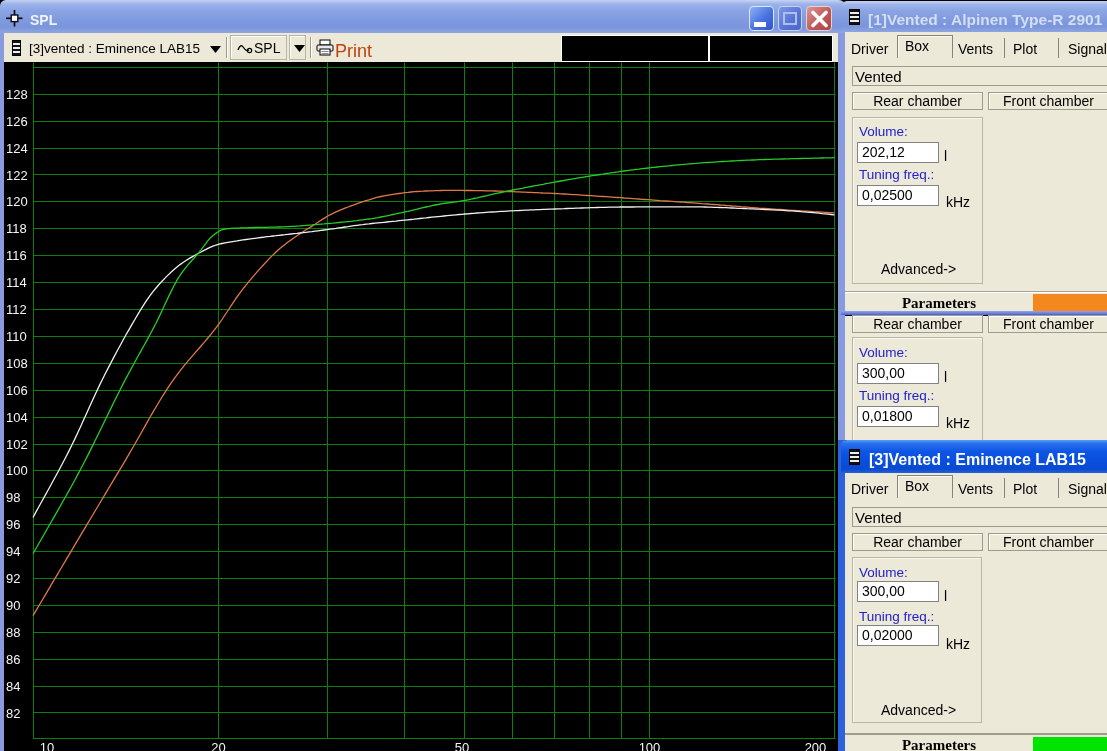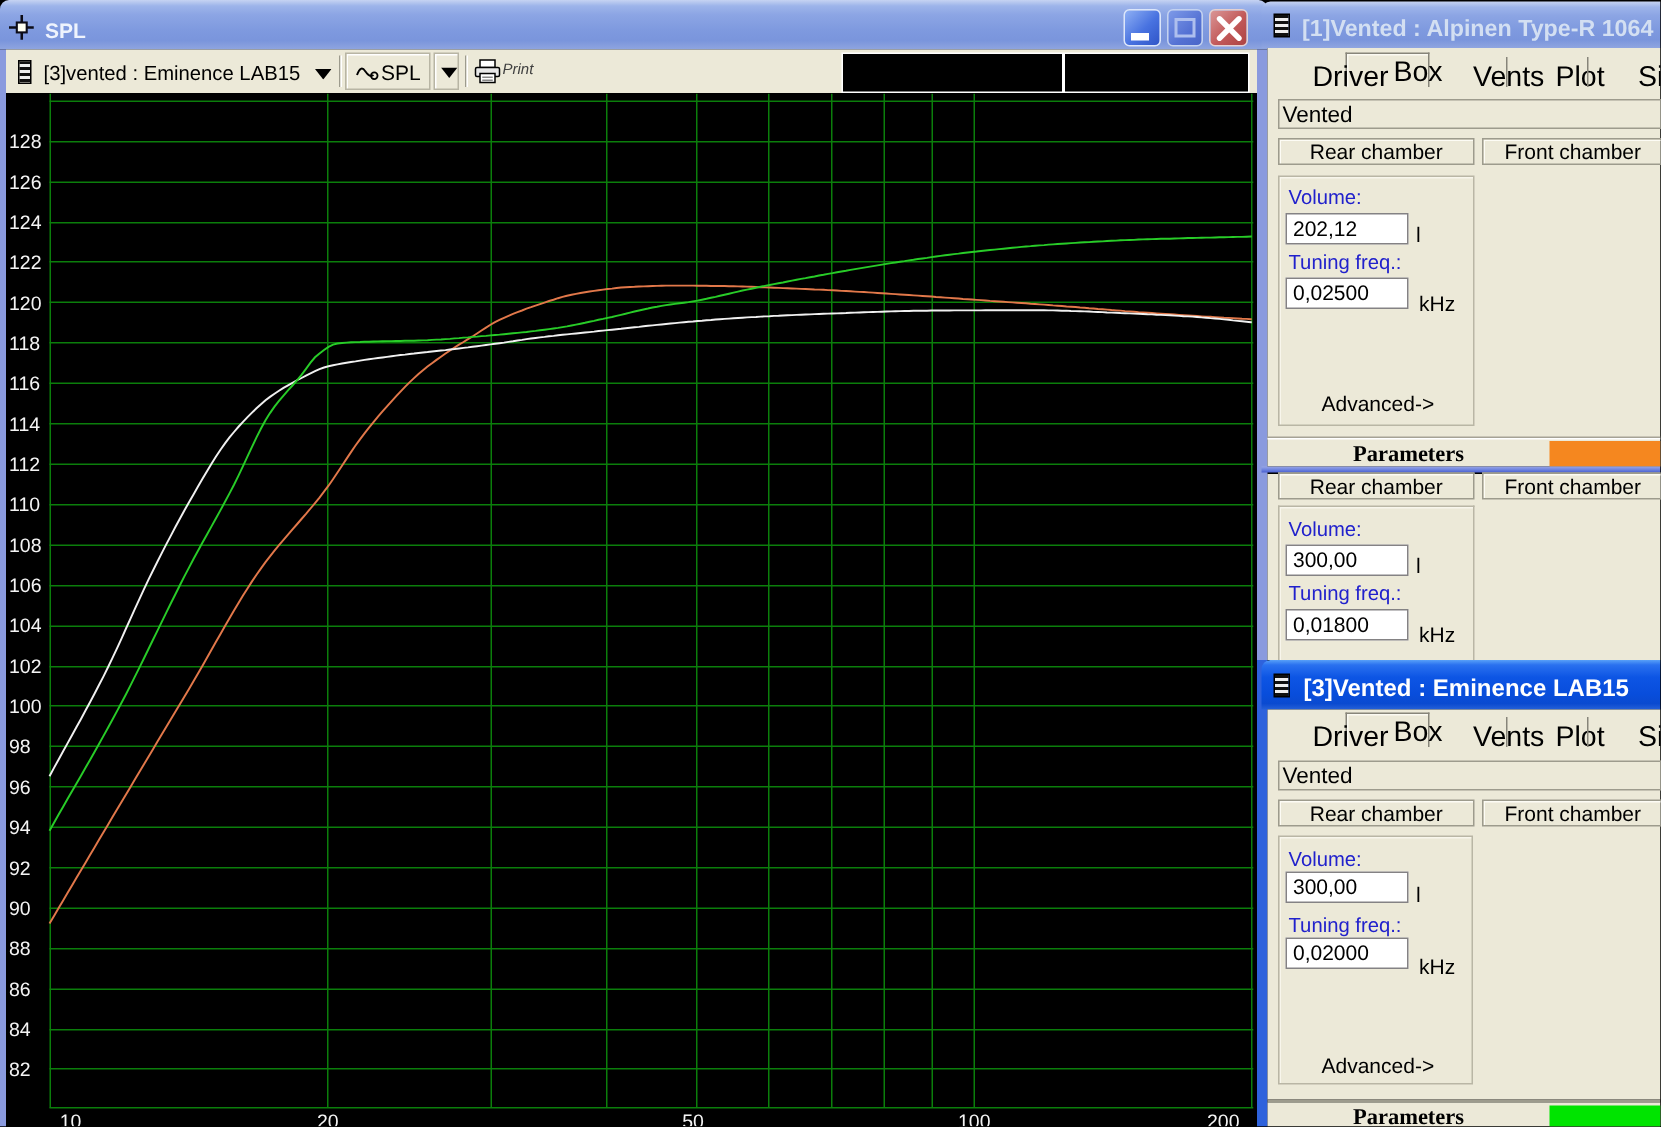--- a/index.html
+++ b/index.html
@@ -5,21 +5,21 @@
 .abs{position:absolute;}
 .titlebar-inactive{background:linear-gradient(180deg,#c6d3f2 0%,#9db4ea 12%,#8ca5e4 30%,#7f9adf 60%,#7a95dc 82%,#8fa5e0 100%);}
 .titlebar-active{background:linear-gradient(180deg,#58a0f8 0%,#2a71ef 10%,#0d55e4 35%,#084ddb 70%,#0a4ad0 88%,#2560d8 100%);}
 .ttext{font-weight:bold;font-size:15px;white-space:nowrap;}
 .beige{background:#ece9d8;}
 .btn{background:#ece9d8;border:1px solid #9d9b8d;box-shadow:inset 1px 1px 0 #fdfcf5;font-size:14px;color:#000;text-align:center;line-height:16px;}
 .blue-lbl{color:#2121cc;font-size:13.5px;white-space:nowrap;}
 .inp{background:#fff;border:1px solid #848284;font-size:14px;color:#000;line-height:19px;padding-left:4px;white-space:nowrap;}
 .groupbox{border:1px solid #b9b6a5;box-shadow:inset 1px 1px 0 #f8f6ec;}
 .blk{font-size:14px;color:#000;white-space:nowrap;}
-.tabtxt{font-size:19px;color:#000;position:absolute;white-space:nowrap;margin-left:24px;}
+.tabtxt{font-size:14px;color:#000;position:absolute;white-space:nowrap;}
 .vsep{position:absolute;width:1px;background:#87857a;}
 .paramtxt{font-family:"Liberation Serif",serif;font-weight:bold;font-size:15px;color:#000;letter-spacing:0px;}
 </style></head><body>
 
 <div class="abs titlebar-inactive" style="left:0;top:0;width:845px;height:33px;border-radius:6px 6px 0 0;">
   <svg class="abs" style="left:6px;top:10px;" width="17" height="17" viewBox="0 0 17 17">
     <line x1="8.5" y1="0" x2="8.5" y2="16.5" stroke="#0c0c18" stroke-width="1.7"></line>
     <line x1="0" y1="8.3" x2="16.5" y2="8.3" stroke="#0c0c18" stroke-width="1.7"></line>
     <rect x="5.2" y="5" width="6.6" height="6.6" fill="#fffff2" stroke="#0c0c18" stroke-width="1.4"></rect>
   </svg>
@@ -62,21 +62,21 @@
   </div>
   <div class="abs" style="left:306px;top:4px;width:1px;height:21px;background:#9d9b8d;"></div>
   <div class="abs" style="left:307px;top:4px;width:1px;height:21px;background:#fff;"></div>
   <svg class="abs" style="left:312px;top:6px;" width="18" height="17" viewBox="0 0 18 17">
     <rect x="4" y="1" width="10" height="5" fill="#fff" stroke="#000" stroke-width="1"></rect>
     <rect x="1" y="6" width="16" height="6" rx="1" fill="#e8e8e8" stroke="#000" stroke-width="1"></rect>
     <rect x="4" y="10" width="10" height="6" fill="#fff" stroke="#000" stroke-width="1"></rect>
     <line x1="5.5" y1="12.5" x2="12.5" y2="12.5" stroke="#888" stroke-width="1"></line>
     <line x1="5.5" y1="14.5" x2="12.5" y2="14.5" stroke="#888" stroke-width="1"></line>
   </svg>
-  <div class="abs" style="left:331px;top:8px;font-size:10px;color:#404040;font-style:italic;">Print</div>
+  <div class="abs" style="left:331px;top:8px;font-size:18px;color:#c2410c;">Print</div>
   <div class="abs" style="left:557px;top:2px;width:272px;height:27px;background:#fff;"></div>
   <div class="abs" style="left:558px;top:3px;width:146px;height:25px;background:#000;"></div>
   <div class="abs" style="left:706px;top:3px;width:122px;height:25px;background:#000;"></div>
 </div>
 
 <div class="abs" style="left:4px;top:62px;width:834px;height:689px;background:#000;overflow:hidden;">
 <svg width="834" height="689" viewBox="4 62 834 689" style="position:absolute;left:0;top:0;">
   <g stroke="#0b7e0b" stroke-width="1">
         <line x1="33.5" y1="62.5" x2="33.5" y2="738.5"></line>
         <line x1="218.5" y1="62.5" x2="218.5" y2="738.5"></line>
@@ -153,21 +153,21 @@
 </svg>
 </div>
 
 <div class="abs" style="left:0;top:33px;width:4px;height:718px;background:#8a9ade;"></div>
 <div class="abs" style="left:838px;top:33px;width:7px;height:407px;background:#8a9ade;"></div>
 <div class="abs" style="left:838px;top:440px;width:7px;height:311px;background:#2e62dc;"></div>
 
 <div class="abs beige" style="left:845px;top:32px;width:262px;height:260px;"></div>
 <div class="abs titlebar-inactive" style="left:841px;top:1px;width:266px;height:31px;border-radius:6px 0 0 0;">
   <div class="abs" style="left:8px;top:8px;width:11px;height:16px;border:1px solid #000;background:repeating-linear-gradient(0deg,#111 0 2px,#eee 2px 4px);"></div>
-  <div class="abs ttext" style="left:27px;top:10px;color:#d3dff2;font-size:15.5px;">[1]Vented : Alpinen Type-R 1064</div>
+  <div class="abs ttext" style="left:27px;top:10px;color:#d3dff2;font-size:15.5px;">[1]Vented : Alpinen Type-R 2901</div>
 </div>
 <div class="abs" style="left:897px;top:35px;width:56px;height:23px;background:#ece9d8;border:1px solid #87857a;border-bottom:none;box-shadow:inset 1px 1px 0 #fbfaf2;"></div>
 <div class="tabtxt" style="left:905px;top:38px;">Box</div>
 <div class="tabtxt" style="left:851px;top:41px;">Driver</div>
 <div class="tabtxt" style="left:958px;top:41px;">Vents</div>
 <div class="tabtxt" style="left:1013px;top:41px;">Plot</div>
 <div class="tabtxt" style="left:1068px;top:41px;">Signal</div>
 <div class="vsep" style="left:1004px;top:38px;height:20px;"></div>
 <div class="vsep" style="left:1058px;top:38px;height:20px;"></div>
 <div class="abs" style="left:852px;top:66px;width:256px;height:20px;border:1px solid #9d9b8d;background:#ece9d8;">

